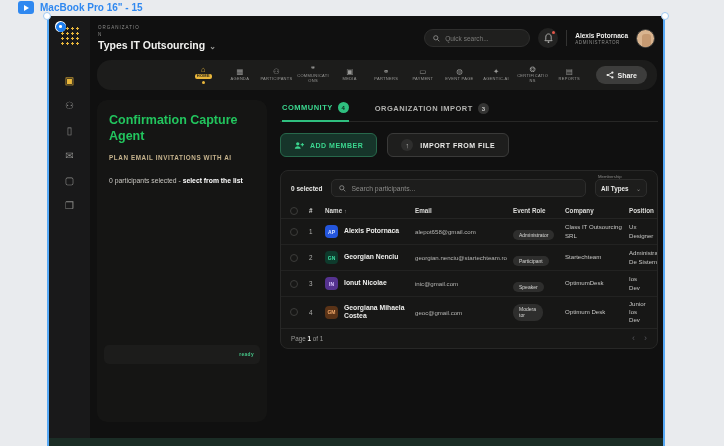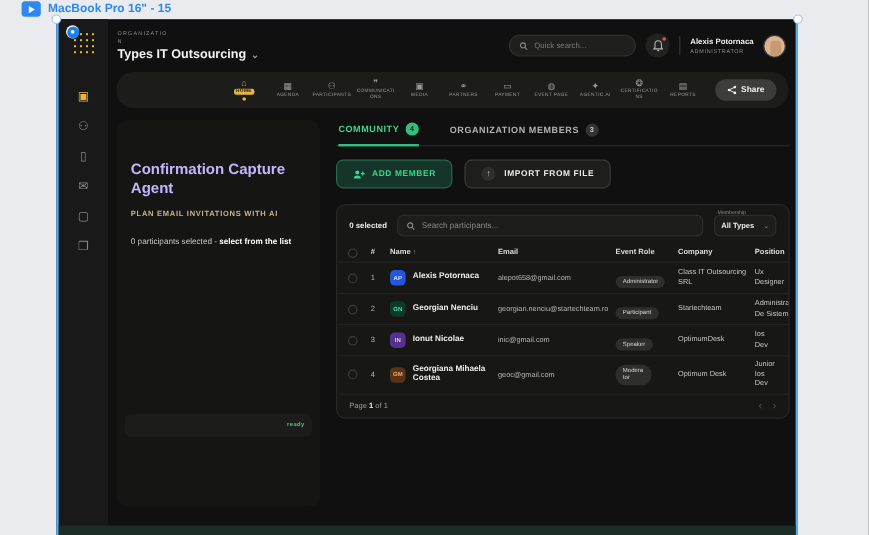--- a/index.html
+++ b/index.html
@@ -55,21 +55,21 @@
   .nav-glyph { font-size:7.5px; color:#9a9a98; line-height:1; }
   .nav-label { font-size:4px; letter-spacing:.3px; color:#9a9a98; text-align:center; line-height:1.2; max-width:34px; word-break:break-word; }
   .nav-item.active .nav-glyph { color:#e9b63b; }
   .nav-item.active .nav-label { background:#e9b63b; color:#141414; font-weight:bold; padding:0 2px; border-radius:2px; }
   .nav-item.active::after { content:""; width:3px; height:3px; border-radius:50%; background:#e9b63b; margin-top:1px; }
   .share-btn { margin-left:8px; height:18px; padding:0 10px; background:#3d3d3c; border-radius:10px; display:flex; align-items:center; gap:4px; cursor:pointer; }
   .share-btn span { color:#f0f0ee; font-size:7px; font-weight:bold; }
 
   
   .agent-panel { position:absolute; left:48px; top:84px; width:170px; height:322px; background:#151514; border-radius:10px; padding:12px; }
-  .agent-title { font-size:12.5px; font-weight:bold; color:#c4b5fd; line-height:1.3; width:140px;margin-top:21px; }
+  .agent-title { font-size:12.5px; font-weight:bold; color:#22c55e; line-height:1.3; width:140px; }
   .agent-sub { margin-top:9px; font-size:6.3px; font-weight:bold; letter-spacing:.6px; color:#c7b48e; }
   .agent-selection { margin-top:16px; font-size:6.8px; color:#c9c7c2; }
   .agent-selection b { color:#ffffff; }
   .agent-status { position:absolute; left:7px; right:7px; bottom:58px; height:19px; background:#1c1c1b; border-radius:5px;
                   display:flex; align-items:center; justify-content:flex-end; padding:0 6px; }
   .agent-status span { font-size:4.8px; font-weight:bold; color:#46c98a; letter-spacing:.4px; }
   .approve-btn { position:absolute; left:7px; right:7px; bottom:15px; height:35px; background:#2a2a28; border:1px solid #3b3b38; border-radius:9px;
                  display:flex; align-items:center; justify-content:center; gap:6px; cursor:pointer; }
   .approve-btn .lbl { font-size:7.8px; font-weight:bold; color:#d9cfbc; text-align:center; width:100px; line-height:1.4; letter-spacing:.3px; }
   .approve-btn .pen { font-size:7px; color:#b9b0a0; }
@@ -239,21 +239,21 @@
       </div>
   </aside>
 
   <main class="content">
     <div class="tabs-row">
       <div class="tab active">
         <span class="t-label">COMMUNITY</span>
         <span class="badge-green">4</span>
       </div>
       <div class="tab">
-        <span class="t-label">ORGANIZATION MEMBERS</span>
+        <span class="t-label">ORGANIZATION IMPORT</span>
         <span class="badge-gray">3</span>
       </div>
     </div>
 
     <div class="actions-row">
       <div class="btn-add">
         <svg width="10" height="9" viewBox="0 0 12 10">
             <circle cx="4.5" cy="3" r="2" fill="#3bd68f"></circle>
             <path d="M1 9 C1 6.8 2.5 5.8 4.5 5.8 C6.5 5.8 8 6.8 8 9 Z" fill="#3bd68f"></path>
             <line x1="10" y1="2" x2="10" y2="6" stroke="#3bd68f" stroke-width="1.2"></line>

